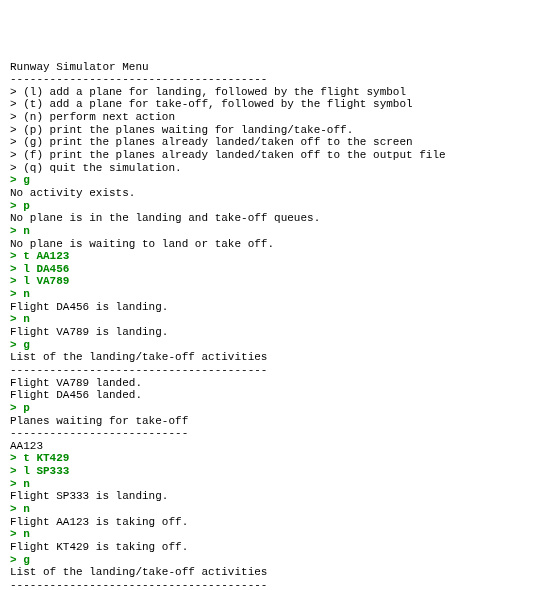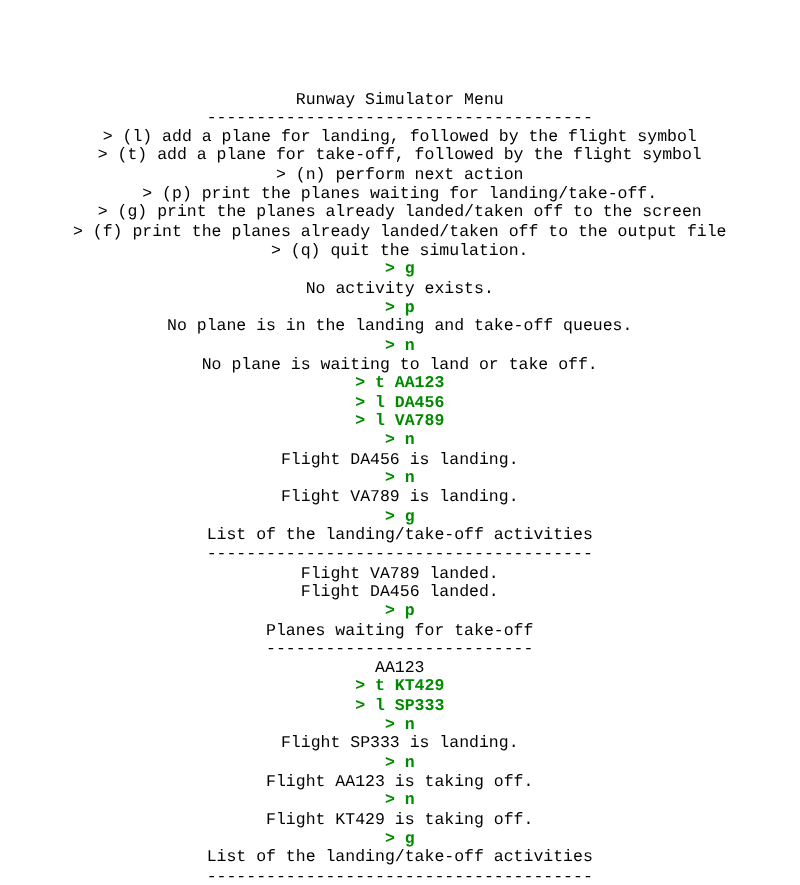--- a/index.html
+++ b/index.html
@@ -5,21 +5,21 @@
   body {
     background: #fff;
     margin: 0;
     padding: 10px;
     font-family: "Courier New", Courier, monospace;
     font-size: 11px;
     line-height: 1.15;
     color: #000;
     white-space: pre;
   }
-  .line { display: block; text-align: center; }
+  .line { display: block; }
   .green { color: #008a00; font-weight: bold; }
 </style>
 </head>
 <body>
 
 
 
 <div id="terminal"><span class="line ">Runway Simulator Menu</span><span class="line ">---------------------------------------</span><span class="line ">&gt; (l) add a plane for landing, followed by the flight symbol</span><span class="line ">&gt; (t) add a plane for take-off, followed by the flight symbol</span><span class="line ">&gt; (n) perform next action</span><span class="line ">&gt; (p) print the planes waiting for landing/take-off.</span><span class="line ">&gt; (g) print the planes already landed/taken off to the screen</span><span class="line ">&gt; (f) print the planes already landed/taken off to the output file</span><span class="line ">&gt; (q) quit the simulation.</span><span class="line "></span><span class="line green">&gt; g</span><span class="line ">No activity exists.</span><span class="line green">&gt; p</span><span class="line ">No plane is in the landing and take-off queues.</span><span class="line green">&gt; n</span><span class="line ">No plane is waiting to land or take off.</span><span class="line green">&gt; t AA123</span><span class="line green">&gt; l DA456</span><span class="line green">&gt; l VA789</span><span class="line green">&gt; n</span><span class="line ">Flight DA456 is landing.</span><span class="line green">&gt; n</span><span class="line ">Flight VA789 is landing.</span><span class="line green">&gt; g</span><span class="line ">List of the landing/take-off activities</span><span class="line ">---------------------------------------</span><span class="line ">Flight VA789 landed.</span><span class="line ">Flight DA456 landed.</span><span class="line "></span><span class="line green">&gt; p</span><span class="line ">Planes waiting for take-off</span><span class="line ">---------------------------</span><span class="line ">AA123</span><span class="line "></span><span class="line green">&gt; t KT429</span><span class="line green">&gt; l SP333</span><span class="line green">&gt; n</span><span class="line ">Flight SP333 is landing.</span><span class="line green">&gt; n</span><span class="line ">Flight AA123 is taking off.</span><span class="line green">&gt; n</span><span class="line ">Flight KT429 is taking off.</span><span class="line green">&gt; g</span><span class="line ">List of the landing/take-off activities</span><span class="line ">---------------------------------------</span><span class="line "></span></div>
 
 

